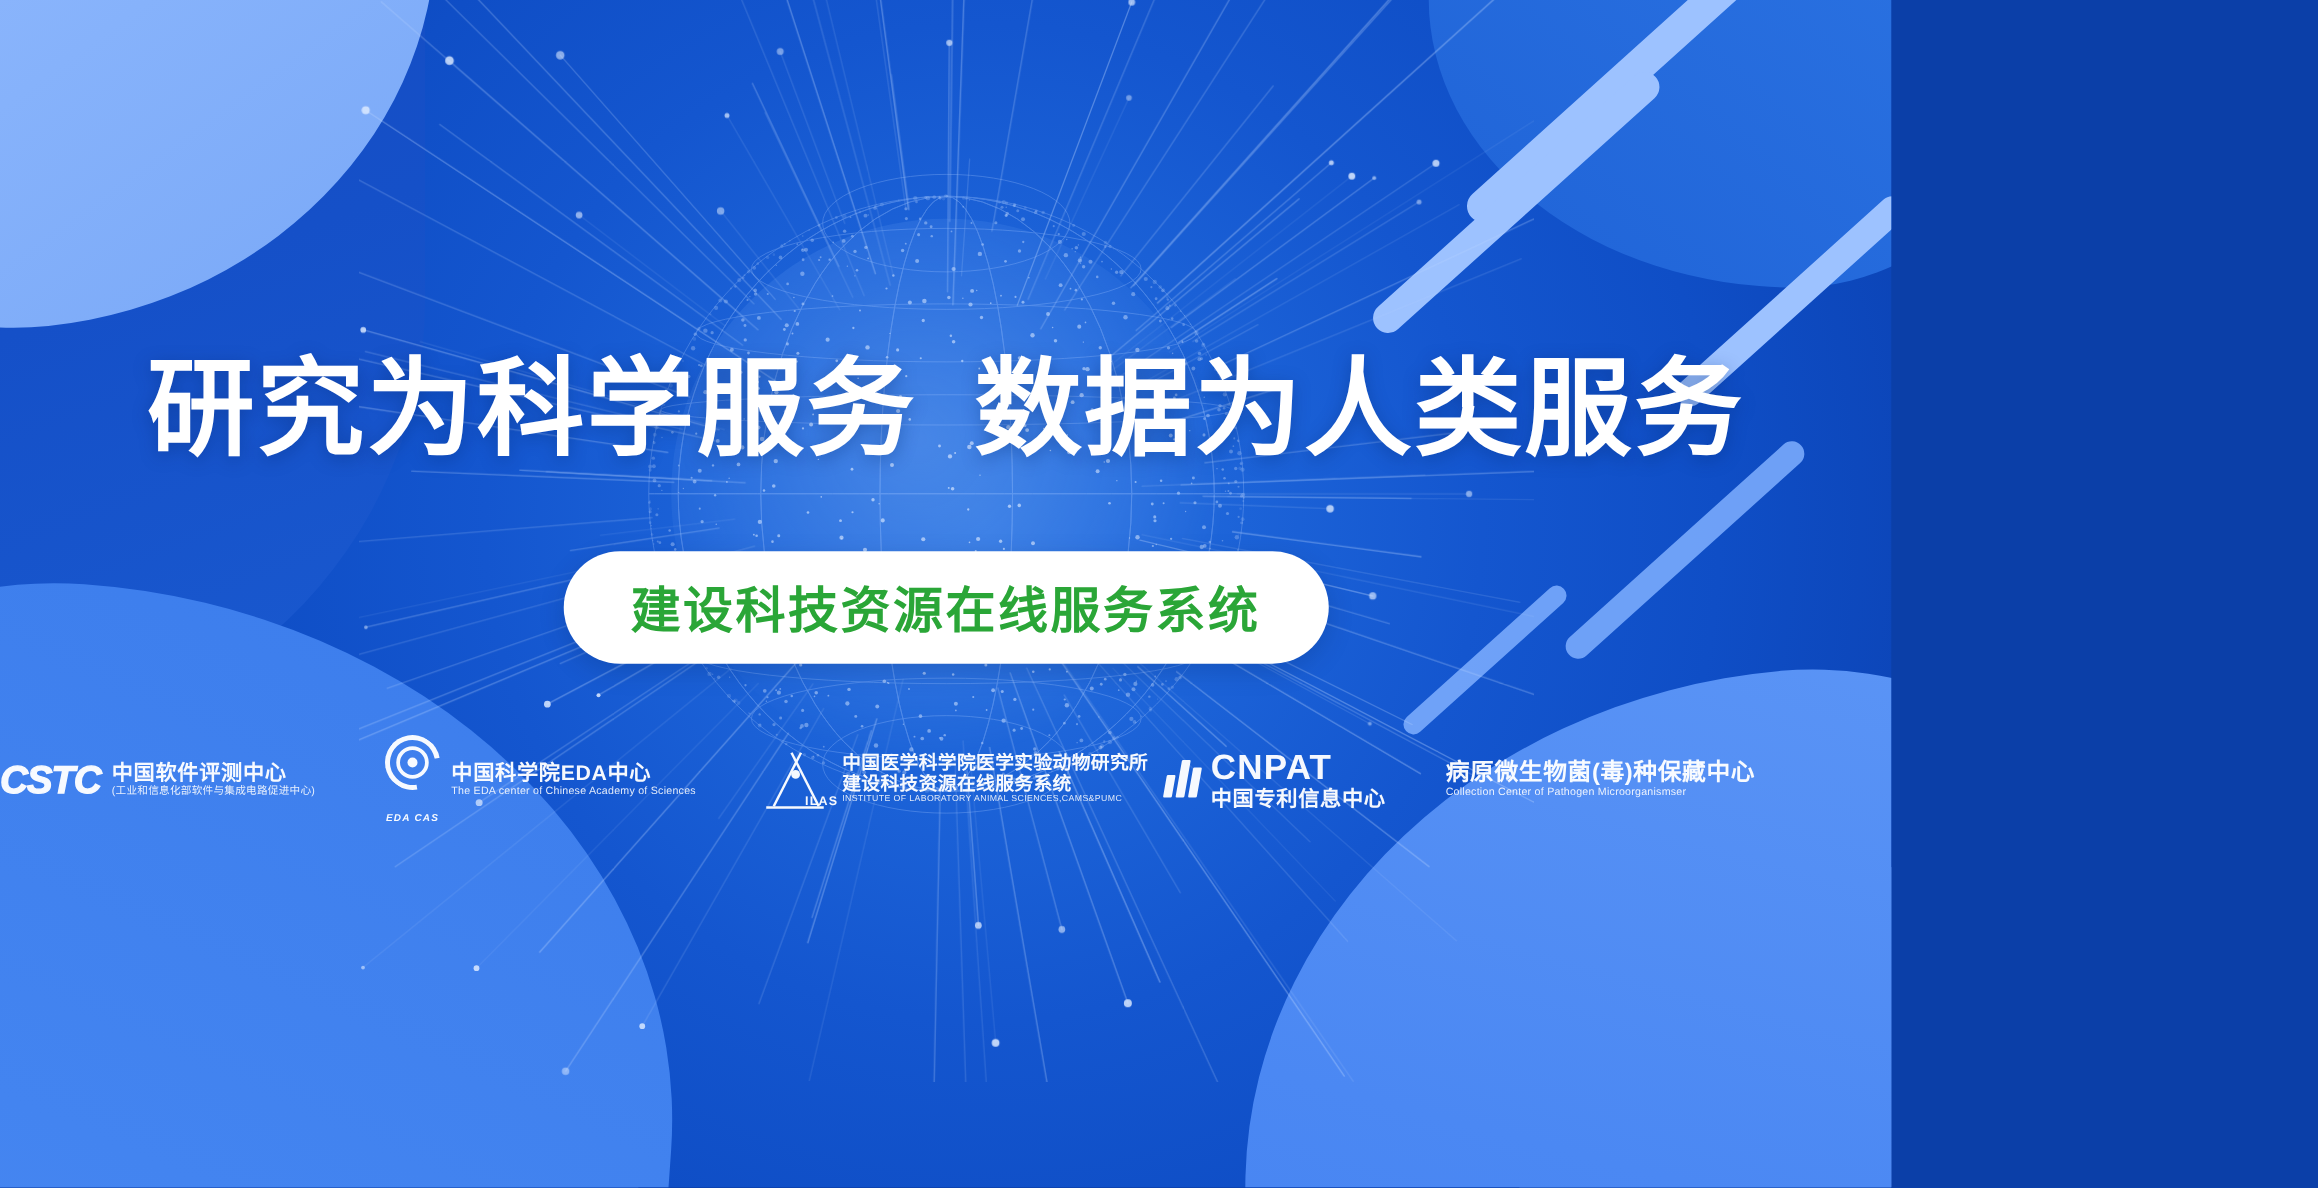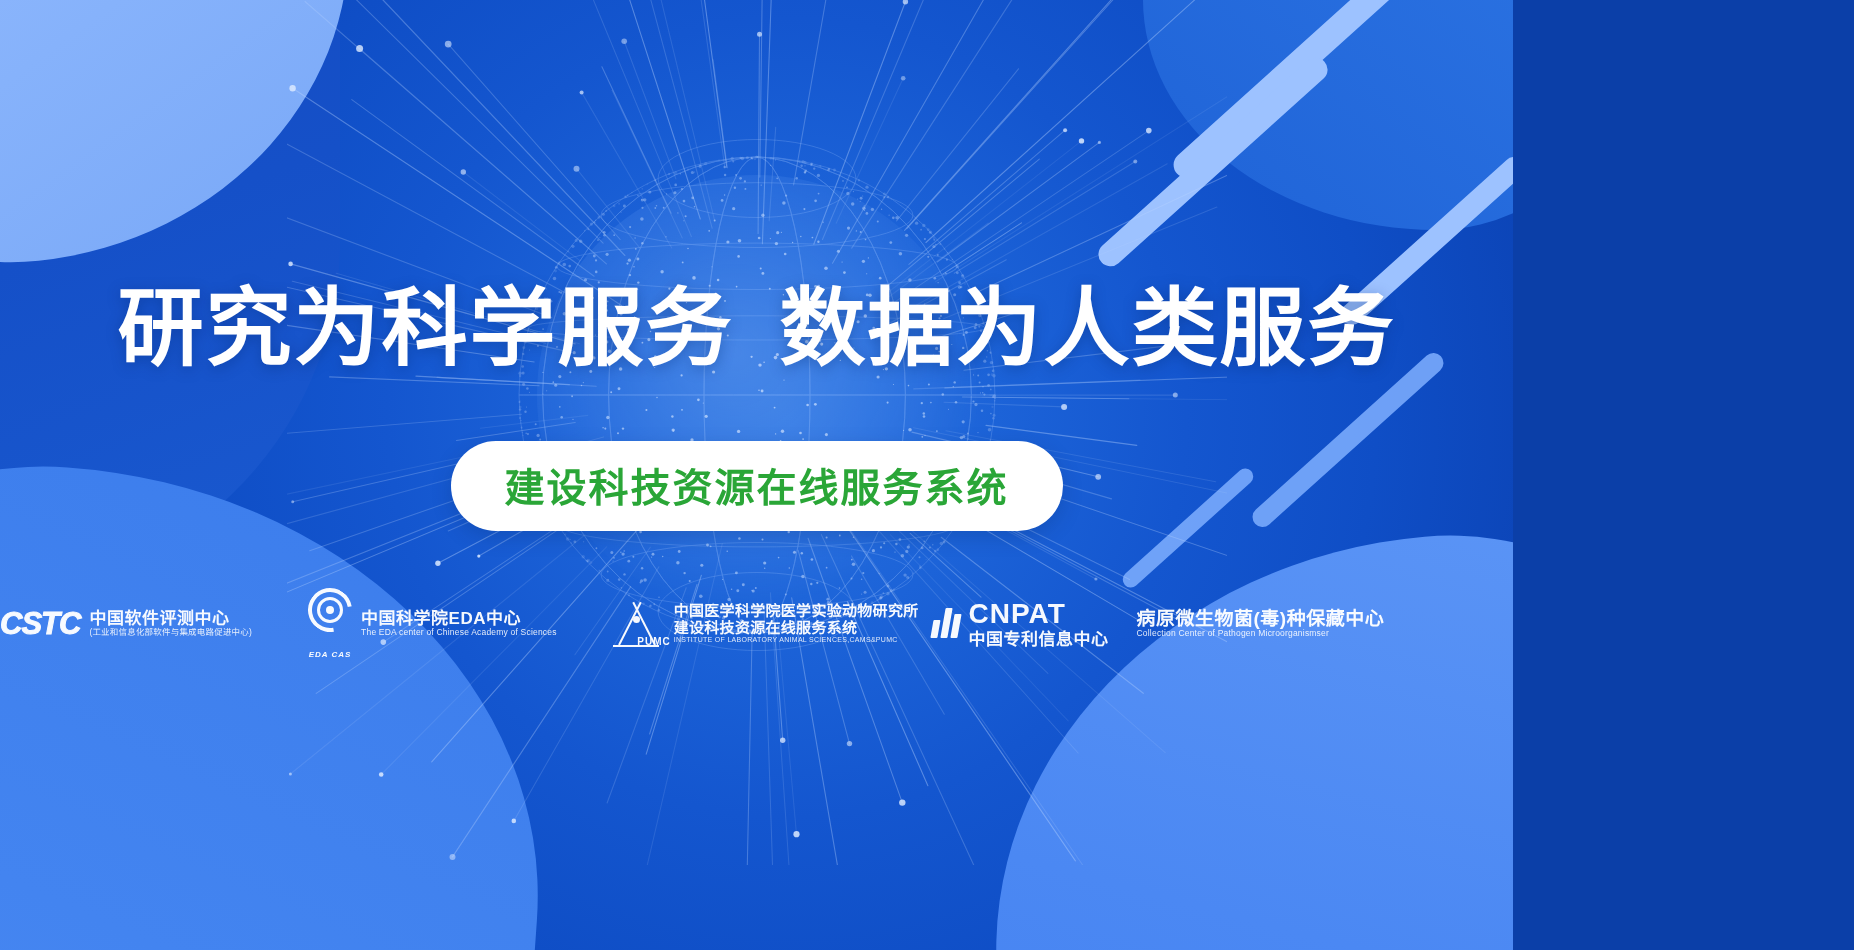--- a/index.html
+++ b/index.html
@@ -106,21 +106,21 @@
   }
 
   
   .logos{
     position:absolute;left:0;right:0;top:588px;
     display:flex;flex-direction:row;align-items:center;gap:14px;
     color:#ffffff;
   }
   .logo-row{display:flex;align-items:center;justify-content:center;}
   .logo-row.row1{gap:56px;}
-  .logo-row.row2{gap:28px;}
+  .logo-row.row2{gap:48px;}
   .logo{display:flex;align-items:center;gap:9px;opacity:.96;}
   .logo-text{line-height:1.12;white-space:nowrap;}
   .l-cn{font-size:17px;font-weight:bold;letter-spacing:.5px;}
   .l-cn-sm{font-size:15px;font-weight:bold;letter-spacing:.3px;}
   .l-sub{font-size:8.5px;letter-spacing:.2px;opacity:.92;}
   .l-sub-xs{font-size:7px;letter-spacing:.3px;opacity:.9;}
   .l-en{font-size:28px;font-weight:bold;letter-spacing:1px;}
 
   
   .cstc-mark{
@@ -1291,21 +1291,21 @@
           <div class="l-cn">中国科学院EDA中心</div>
           <div class="l-sub">The EDA center of Chinese Academy of Sciences</div>
         </div>
       </div>
 
       <div class="logo">
         <div class="ilas-emblem">
           <div class="tri-outline"></div>
             <div class="base"></div>
             <div class="dot"></div>
-          <div class="label">PUMC</div>
+          <div class="label">ILAS</div>
         </div>
         <div class="logo-text">
           <div class="l-cn-sm">中国医学科学院医学实验动物研究所</div>
           <div class="l-cn-sm">建设科技资源在线服务系统</div>
           <div class="l-sub-xs">INSTITUTE OF LABORATORY ANIMAL SCIENCES,CAMS&amp;PUMC</div>
         </div>
       </div>
 
     </div>
 

